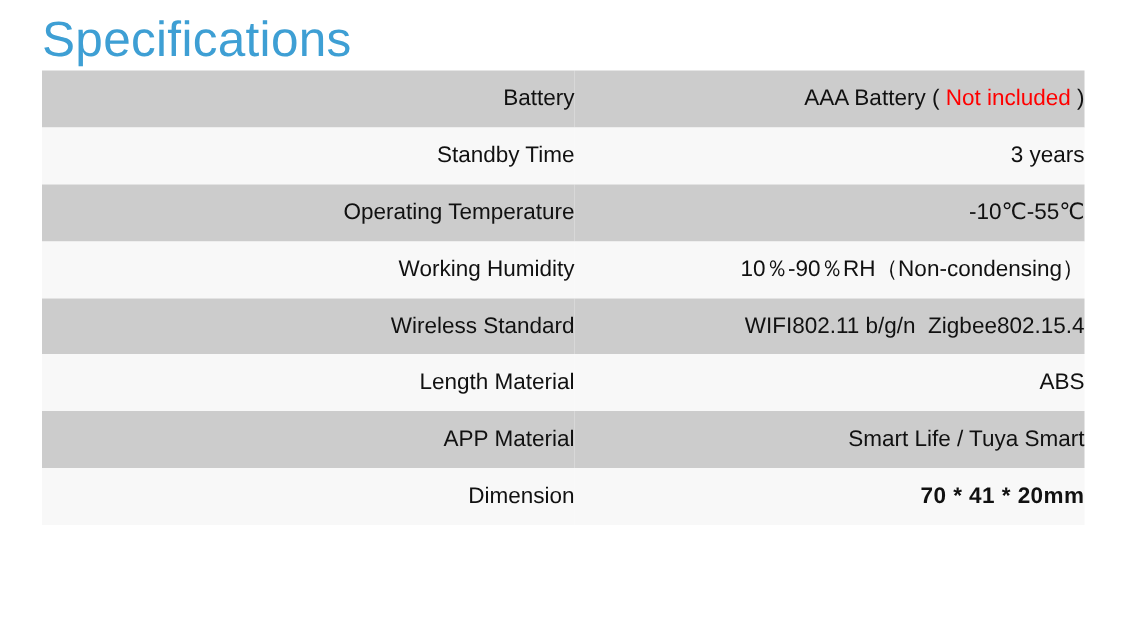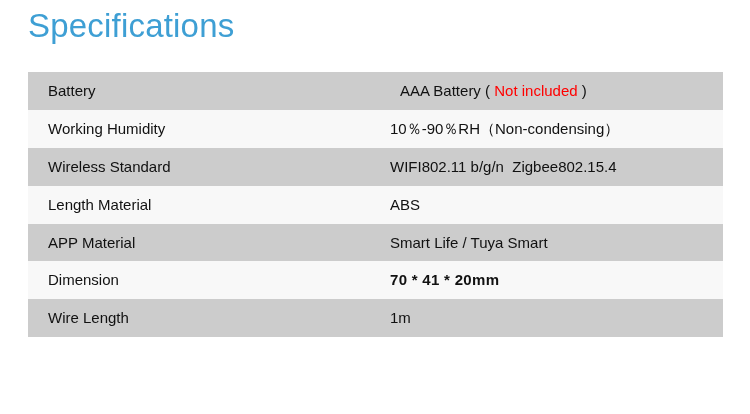--- a/index.html
+++ b/index.html
@@ -27,24 +27,25 @@
     font-size: 33px;
     line-height: 44px;
     font-weight: 400;
     color: #3e9fd4;
     letter-spacing: 0.2px;
     white-space: nowrap;
   }
   .spec-table {
     position: absolute;
     left: 28px;
-    top: 72px;
+    top: 47px;
     width: 695px;
     border-collapse: collapse;
     table-layout: fixed;
+    text-align: right;
   }
   .spec-table tr {
     height: 37.9px;
   }
   .spec-table tr.row-odd  { background: #cccccc; }
   .spec-table tr.row-even { background: #f8f8f8; }
   .spec-table td {
     padding: 0;
     vertical-align: middle;
     font-size: 15px;
@@ -80,21 +81,29 @@
   <div class="page-title">Specifications</div>
 
   <table class="spec-table">
     <tbody>
 
       <tr class="row-odd">
         <td class="cell-label">Battery</td>
         <td class="cell-value value-indent"><span>AAA Battery ( </span><span class="warn">Not included</span><span> )</span></td>
       </tr>
 
+      <tr class="row-even">
+        <td class="cell-label">Standby Time</td>
+        <td class="cell-value">3 years</td>
+      </tr>
 
+      <tr class="row-odd">
+        <td class="cell-label">Operating Temperature</td>
+        <td class="cell-value">-10℃-55℃</td>
+      </tr>
 
       <tr class="row-even">
         <td class="cell-label">Working Humidity</td>
         <td class="cell-value">10％-90％RH（Non-condensing）</td>
       </tr>
 
       <tr class="row-odd">
         <td class="cell-label">Wireless Standard</td>
         <td class="cell-value">WIFI802.11 b/g/n  Zigbee802.15.4</td>
       </tr>
@@ -107,21 +116,17 @@
       <tr class="row-odd">
         <td class="cell-label">APP Material</td>
         <td class="cell-value">Smart Life / Tuya Smart</td>
       </tr>
 
       <tr class="row-even">
         <td class="cell-label">Dimension</td>
         <td class="cell-value value-bold">70 * 41 * 20mm</td>
       </tr>
 
-      <tr class="row-odd">
-        <td class="cell-label">Wire Length</td>
-        <td class="cell-value">1m</td>
-      </tr>
 
     </tbody>
   </table>
 
 </div>
 
 </body></html>

